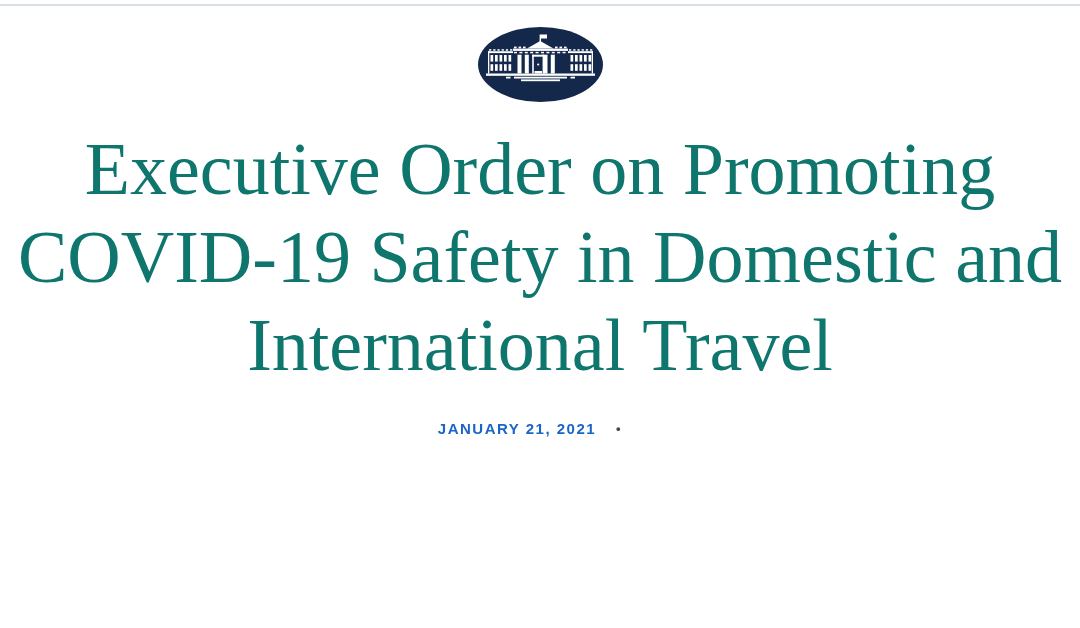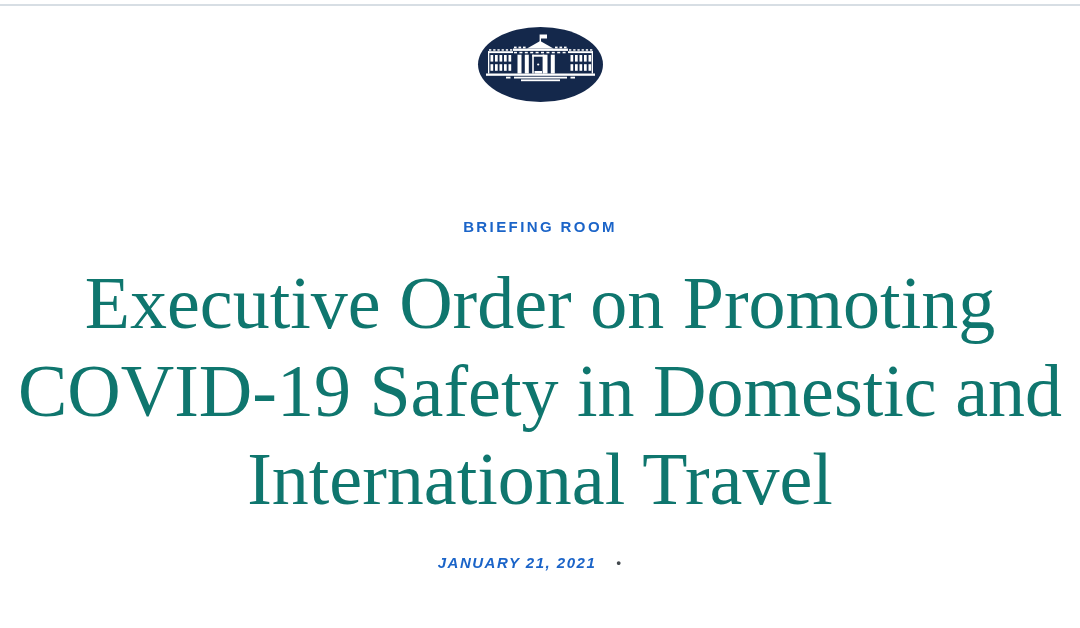--- a/index.html
+++ b/index.html
@@ -59,21 +59,20 @@
   }
   .meta {
     margin-top: 31px;
     font-size: 15px;
     font-weight: 700;
     letter-spacing: 1.5px;
     color: #1b64c8;
     display: flex;
     align-items: center;
     justify-content: center;
-    font-style: italic;
   }
   .meta .date { color: #1b64c8; }
   .meta .dot {
     color: #43494e;
     font-size: 13px;
     margin: 0 20px;
   }
   .meta .category {
     color: #1b64c8;
     text-decoration: none;
@@ -170,23 +169,20 @@
 
         <rect x="8" y="46.5" width="109" height="2.3"></rect>
         <rect x="28" y="49.7" width="4.5" height="1.8"></rect>
         <rect x="36" y="49.7" width="53" height="1.8"></rect>
         <rect x="92.5" y="49.7" width="4.5" height="1.8"></rect>
         <rect x="43" y="52.4" width="39" height="1.8"></rect>
       </svg>
     </span>
   </a>
 
-  <div>
-    <a class="eyebrow">BRIEFING ROOM</a>
-  </div>
 
   <h1 class="title">Executive Order on Promoting COVID-19 Safety in Domestic and International Travel</h1>
 
   <div class="meta">
     <span class="date">JANUARY 21, 2021</span>
     <span class="dot">•</span>
   </div>
 
 </div>
 

